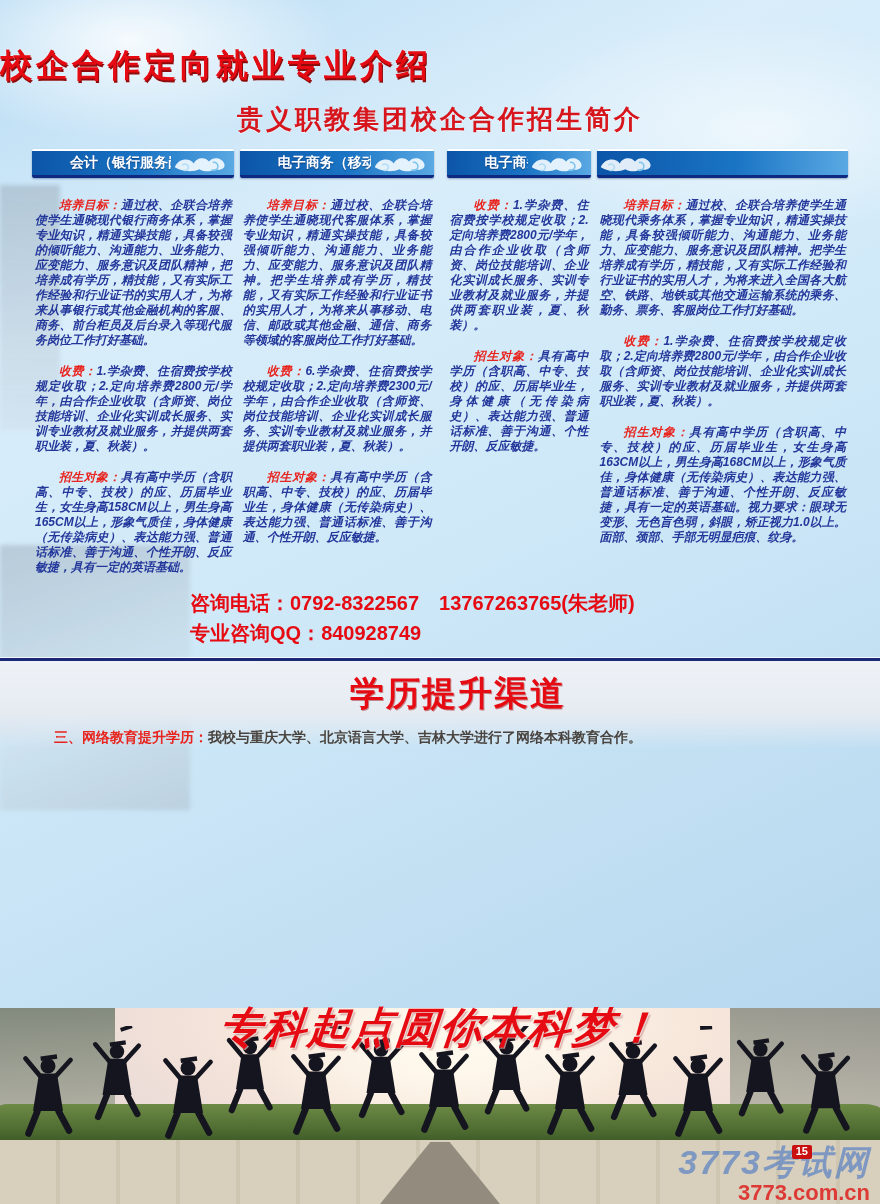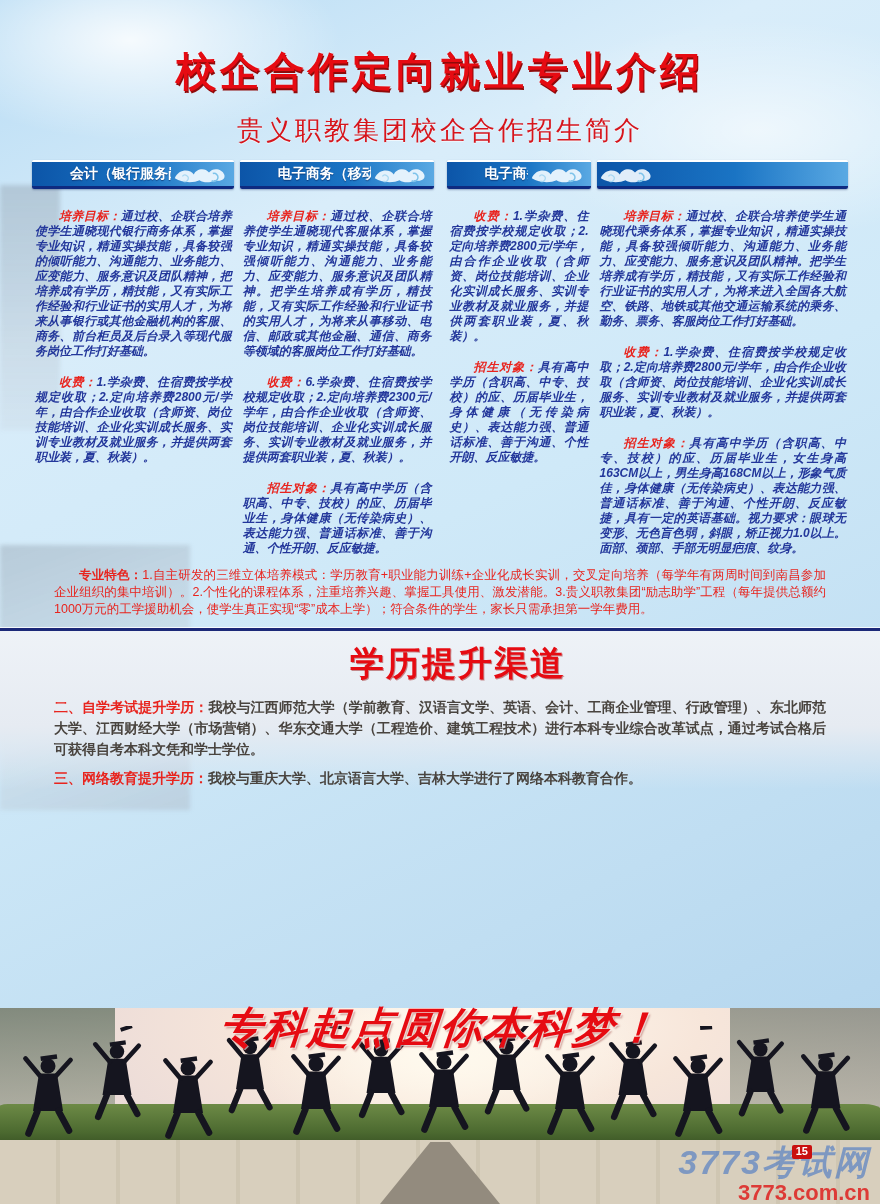--- a/index.html
+++ b/index.html
@@ -11,24 +11,24 @@
   
   .cloud-blob{position:absolute;border-radius:50%;background:radial-gradient(closest-side,rgba(255,255,255,.85),rgba(255,255,255,0));}
   .blob1{left:-80px;top:-60px;width:420px;height:200px;}
   .blob2{right:-120px;top:20px;width:480px;height:220px;opacity:.7;}
   .bg-photo{position:absolute;filter:blur(2px);}
   .bg-photo-a{left:0;top:185px;width:60px;height:245px;background:linear-gradient(180deg,rgba(140,152,165,.38),rgba(196,204,214,.22));}
   .bg-photo-b{left:0;top:545px;width:190px;height:265px;background:linear-gradient(160deg,rgba(118,128,142,.30),rgba(206,210,220,.20) 60%,rgba(150,150,160,.25));}
 
   .top{position:relative;z-index:2;}
   .main-title{
-    margin:44px 0 0;text-align:center;font-size:40px;font-weight:bold;letter-spacing:4px;
+    margin:44px 0 0;font-size:32px;font-weight:bold;letter-spacing:4px;
     color:#e60b12;text-shadow:1px 2px 0 #8f0a0a,0 0 3px rgba(255,255,255,.55);
   }
-  .sub-title{margin:14px 0 0;text-align:center;font-size:26px;font-weight:normal;letter-spacing:3px;color:#d6151c;text-shadow:0 1px 0 rgba(255,255,255,.6);}
+  .sub-title{margin:14px 0 0;text-align:center;font-size:26px;font-weight:bold;letter-spacing:3px;color:#d6151c;text-shadow:0 1px 0 rgba(255,255,255,.6);}
   .note-line{margin:12px 0 0;text-align:center;font-size:15px;font-weight:bold;color:#0d57c0;}
 
   .cols{display:flex;gap:13px;padding:12px 32px 0;position:relative;z-index:2;}
   .col{flex:1;display:flex;flex-direction:row;gap:6px;min-width:0;}
   .program{min-width:0;}
   .program-header{
     height:24px;display:flex;align-items:center;justify-content:space-between;
     background:linear-gradient(90deg,#0c55a8 0%,#1a74c4 55%,#5aa9e3 100%);
     border-top:2px solid #ffffff;border-bottom:3px solid #0e2a80;border-radius:2px;
     box-shadow:0 1px 2px rgba(10,30,90,.35);padding-right:6px;
@@ -99,20 +99,21 @@
         <svg width="57" height="19" viewBox="0 0 60 20">
           <path d="M4 14 C8 4 20 4 24 10 C26 4 36 2 40 8 C44 2 54 4 56 10 C58 15 52 18 46 16 C42 19 34 19 30 16 C24 19 12 19 4 14 Z" fill="rgba(242,250,255,.92)"></path>
           <path d="M44 9 a4.2 4.2 0 1 1 -1.2 7.4" fill="none" stroke="#7ec3ea" stroke-width="1.6"></path>
           <path d="M12 12 a3.4 3.4 0 1 1 1 5" fill="none" stroke="#a9d8f2" stroke-width="1.3"></path>
         </svg>
       </span>
     </header>
     <div class="program-body">
             <p class="sec"><span class="sec-label">培养目标：</span><span>通过校、企联合培养使学生通晓现代银行商务体系，掌握专业知识，精通实操技能，具备较强的倾听能力、沟通能力、业务能力、应变能力、服务意识及团队精神，把培养成有学历，精技能，又有实际工作经验和行业证书的实用人才，为将来从事银行或其他金融机构的客服、商务、前台柜员及后台录入等现代服务岗位工作打好基础。</span></p>
             <p class="sec"><span class="sec-label">收费：</span><span>1.学杂费、住宿费按学校规定收取；2.定向培养费2800元/学年，由合作企业收取（含师资、岗位技能培训、企业化实训成长服务、实训专业教材及就业服务，并提供两套职业装，夏、秋装）。</span></p>
+            <p class="sec"><span class="sec-label">招生对象：</span><span>具有高中学历（含职高、中专、技校）的应、历届毕业生，女生身高158CM以上，男生身高165CM以上，形象气质佳，身体健康（无传染病史）、表达能力强、普通话标准、善于沟通、个性开朗、反应敏捷，具有一定的英语基础。</span></p>
           </div>
   </section>
 
   <section class="program">
     <header class="program-header">
       <span class="program-title">电子商务（移动、电信客服岗位订单班）</span>
       <span class="cloud-icon">
         <svg width="57" height="19" viewBox="0 0 60 20">
           <path d="M4 14 C8 4 20 4 24 10 C26 4 36 2 40 8 C44 2 54 4 56 10 C58 15 52 18 46 16 C42 19 34 19 30 16 C24 19 12 19 4 14 Z" fill="rgba(242,250,255,.92)"></path>
           <path d="M44 9 a4.2 4.2 0 1 1 -1.2 7.4" fill="none" stroke="#7ec3ea" stroke-width="1.6"></path>
@@ -157,34 +158,36 @@
     </header>
     <div class="program-body">
             <p class="sec"><span class="sec-label">培养目标：</span><span>通过校、企联合培养使学生通晓现代乘务体系，掌握专业知识，精通实操技能，具备较强倾听能力、沟通能力、业务能力、应变能力、服务意识及团队精神。把学生培养成有学历，精技能，又有实际工作经验和行业证书的实用人才，为将来进入全国各大航空、铁路、地铁或其他交通运输系统的乘务、勤务、票务、客服岗位工作打好基础。</span></p>
             <p class="sec"><span class="sec-label">收费：</span><span>1.学杂费、住宿费按学校规定收取；2.定向培养费2800元/学年，由合作企业收取（含师资、岗位技能培训、企业化实训成长服务、实训专业教材及就业服务，并提供两套职业装，夏、秋装）。</span></p>
             <p class="sec"><span class="sec-label">招生对象：</span><span>具有高中学历（含职高、中专、技校）的应、历届毕业生，女生身高163CM以上，男生身高168CM以上，形象气质佳，身体健康（无传染病史）、表达能力强、普通话标准、善于沟通、个性开朗、反应敏捷，具有一定的英语基础。视力要求：眼球无变形、无色盲色弱，斜眼，矫正视力1.0以上。面部、颈部、手部无明显疤痕、纹身。</span></p>
           </div>
   </section>
 </div>
   </div>
 
-  <div class="features">
-    <span class="lead">专业特色：</span><span>1.自主研发的三维立体培养模式：学历教育+职业能力训练+企业化成长实训，交叉定向培养（每学年有两周时间到南昌参加企业组织的集中培训）。2.个性化的课程体系，注重培养兴趣、掌握工具使用、激发潜能。3.贵义职教集团“励志助学”工程（每年提供总额约1000万元的工学援助机会，使学生真正实现“零”成本上学）；符合条件的学生，家长只需承担第一学年费用。</span>
-  </div>
-
+
+  <div class="contact">
+    <div class="contact-row">
+      <span>咨询电话：</span><span>0792-8322567　13767263765(朱老师)</span>
+    </div>
+    <div class="contact-row">
+      <span>专业咨询QQ：</span><span>840928749</span>
+    </div>
+  </div>
 
   <div class="divider"></div>
 
   <div class="upgrade">
     <div class="upgrade-title">学历提升渠道</div>
     <div id="channels">
 
-  <p class="channel">
-    <span class="channel-label">二、自学考试提升学历：</span><span>我校与江西师范大学（学前教育、汉语言文学、英语、会计、工商企业管理、行政管理）、东北师范大学、江西财经大学（市场营销）、华东交通大学（工程造价、建筑工程技术）进行本科专业综合改革试点，通过考试合格后可获得自考本科文凭和学士学位。</span>
-  </p>
 
   <p class="channel">
     <span class="channel-label">三、网络教育提升学历：</span><span>我校与重庆大学、北京语言大学、吉林大学进行了网络本科教育合作。</span>
   </p>
 </div>
   </div>
 
   <div class="slogan">专科起点圆你本科梦！</div>
 
   <div class="photo">

